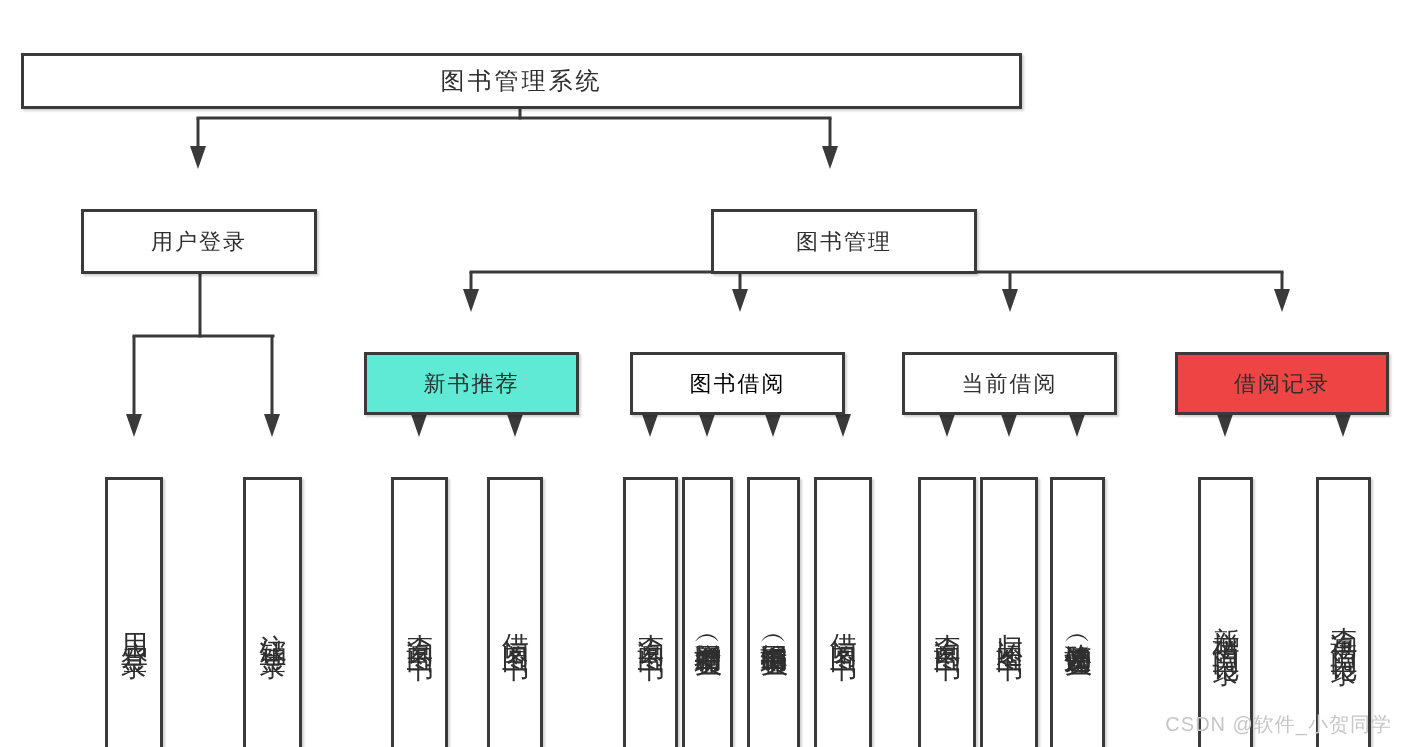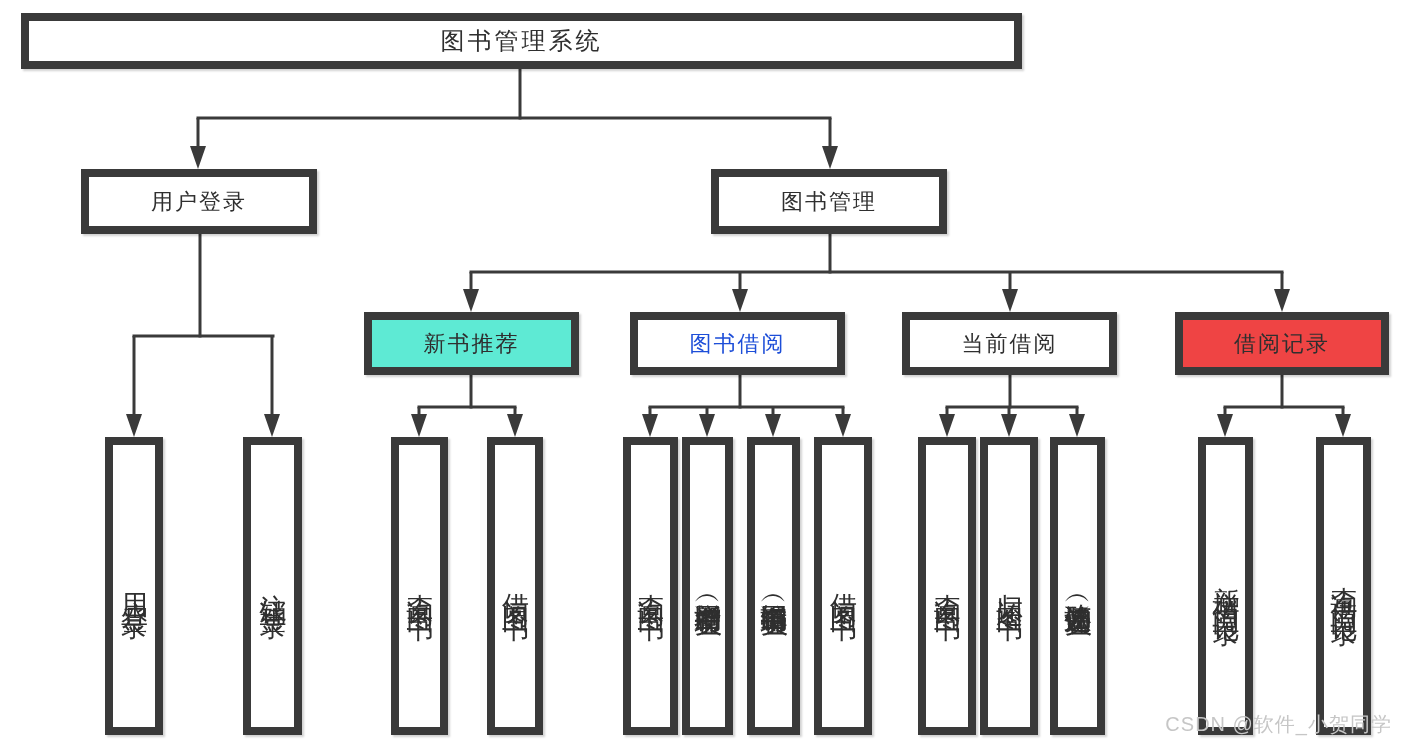--- a/index.html
+++ b/index.html
@@ -12,27 +12,28 @@
     position: relative;
     width: 1405px;
     height: 747px;
     background: #ffffff;
     overflow: hidden;
   }
   .node {
     position: absolute;
     box-sizing: border-box;
     background: #ffffff;
-    border: 8px solid #a16207;
+    border: 3px solid #a16207;
     color: #2f2f2f;
     display: flex;
     align-items: center;
     justify-content: center;
     text-align: center;
     box-shadow: 1.5px 1.5px 2px rgba(0,0,0,0.18);
+    margin-top: 40px;
   }
   .node.h {
     font-size: 22px;
     letter-spacing: 2px;
     white-space: nowrap;
   }
   .node.h.root {
     font-size: 24px;
     letter-spacing: 3px;
   }
@@ -116,23 +117,23 @@
       <line x1="1282" y1="375" x2="1282" y2="408.5" stroke="#3a3a3a" stroke-width="3"></line>
       <line x1="1223.5" y1="407" x2="1344.5" y2="407" stroke="#3a3a3a" stroke-width="3"></line>
       <line x1="1225" y1="407" x2="1225" y2="420" stroke="#3a3a3a" stroke-width="3"></line>
       <polygon points="1217,414 1233,414 1225,437" fill="#3a3a3a"></polygon>
       <line x1="1343" y1="407" x2="1343" y2="420" stroke="#3a3a3a" stroke-width="3"></line>
       <polygon points="1335,414 1351,414 1343,437" fill="#3a3a3a"></polygon>
     </svg>
   <div id="nodes">
       <div class="node h root" style="left: 21px; top: 13px; width: 1001px; height: 56px; border-color: rgb(58, 58, 58); background: rgb(255, 255, 255); color: rgb(47, 47, 47);">图书管理系统</div>
       <div class="node h" style="left: 81px; top: 169px; width: 236px; height: 65px; border-color: rgb(58, 58, 58); background: rgb(255, 255, 255); color: rgb(47, 47, 47);">用户登录</div>
-      <div class="node h" style="left: 711px; top: 169px; width: 236px; height: 65px; border-color: rgb(58, 58, 58); background: rgb(255, 255, 255); color: rgb(47, 47, 47);">图书管理</div>
+      <div class="node h" style="left: 711px; top: 169px; width: 266px; height: 65px; border-color: rgb(58, 58, 58); background: rgb(255, 255, 255); color: rgb(47, 47, 47);">图书管理</div>
       <div class="node h" style="left: 364px; top: 312px; width: 215px; height: 63px; border-color: rgb(58, 58, 58); background: #5eead4; color: rgb(47, 47, 47);">新书推荐</div>
-      <div class="node h" style="left: 630px; top: 312px; width: 215px; height: 63px; border-color: rgb(58, 58, 58); background: rgb(255, 255, 255); color: #1d4ed8;">图书借阅</div>
+      <div class="node h" style="left: 630px; top: 312px; width: 215px; height: 63px; border-color: rgb(58, 58, 58); background: rgb(255, 255, 255); color: #000000;">图书借阅</div>
       <div class="node h" style="left: 902px; top: 312px; width: 215px; height: 63px; border-color: rgb(58, 58, 58); background: rgb(255, 255, 255); color: rgb(47, 47, 47);">当前借阅</div>
       <div class="node h" style="left: 1175px; top: 312px; width: 214px; height: 63px; border-color: rgb(58, 58, 58); background: #ef4444; color: rgb(47, 47, 47);">借阅记录</div>
       <div class="node v" style="left: 105px; top: 437px; width: 58px; height: 298px; border-color: rgb(58, 58, 58); background: rgb(255, 255, 255); color: rgb(47, 47, 47);">用户登录</div>
       <div class="node v" style="left: 243px; top: 437px; width: 59px; height: 298px; border-color: rgb(58, 58, 58); background: rgb(255, 255, 255); color: rgb(47, 47, 47);">注销登录</div>
       <div class="node v" style="left: 391px; top: 437px; width: 57px; height: 298px; border-color: rgb(58, 58, 58); background: rgb(255, 255, 255); color: rgb(47, 47, 47);">查询图书</div>
       <div class="node v" style="left: 487px; top: 437px; width: 56px; height: 298px; border-color: rgb(58, 58, 58); background: rgb(255, 255, 255); color: rgb(47, 47, 47);">借阅图书</div>
       <div class="node v" style="left: 623px; top: 437px; width: 55px; height: 298px; border-color: rgb(58, 58, 58); background: rgb(255, 255, 255); color: rgb(47, 47, 47);">查询图书</div>
       <div class="node v tight" style="left: 682px; top: 437px; width: 51px; height: 298px; border-color: rgb(58, 58, 58); background: rgb(255, 255, 255); color: rgb(47, 47, 47);">新增图书（管理员）</div>
       <div class="node v tight" style="left: 747px; top: 437px; width: 53px; height: 298px; border-color: rgb(58, 58, 58); background: rgb(255, 255, 255); color: rgb(47, 47, 47);">编辑图书（管理员）</div>
       <div class="node v" style="left: 814px; top: 437px; width: 58px; height: 298px; border-color: rgb(58, 58, 58); background: rgb(255, 255, 255); color: rgb(47, 47, 47);">借阅图书</div>

